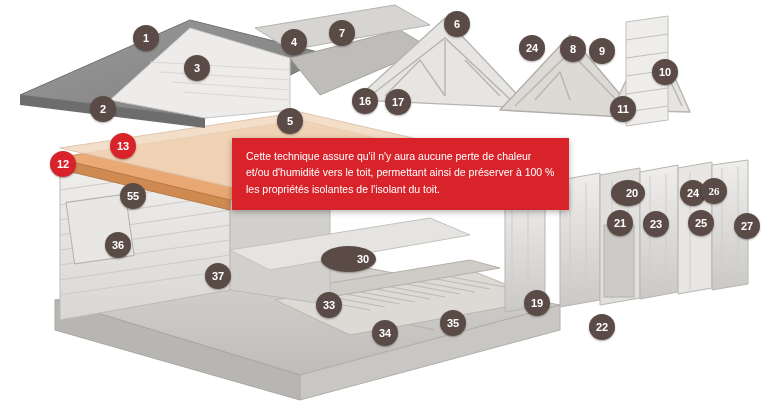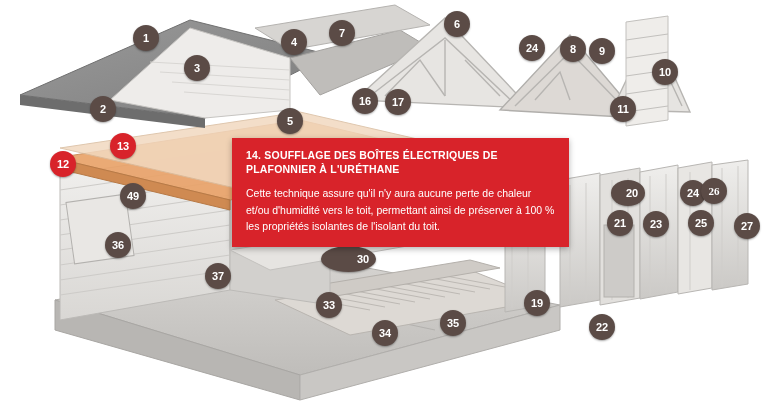--- a/index.html
+++ b/index.html
@@ -225,36 +225,35 @@
       <div class="pin" style="left: 184px; top: 55px;">3</div>
       <div class="pin" style="left: 652px; top: 59px;">10</div>
       <div class="pin" style="left: 90px; top: 96px;">2</div>
       <div class="pin" style="left: 277px; top: 108px;">5</div>
       <div class="pin" style="left: 352px; top: 88px;">16</div>
       <div class="pin" style="left: 385px; top: 89px;">17</div>
       <div class="pin" style="left: 610px; top: 96px;">11</div>
       <div class="pin active" style="left: 110px; top: 133px;">13</div>
       <div class="pin active" style="left: 50px; top: 151px;">12</div>
       <div class="pin white" style="left: 300px; top: 140px;">15</div>
-      <div class="pin" style="left: 120px; top: 183px;">49</div>
+      <div class="pin" style="left: 120px; top: 183px;">55</div>
       <div class="pin" style="left: 611px; top: 180px; padding-left: 8px;">20</div>
       <div class="pin" style="left: 680px; top: 180px;">24</div>
       <div class="pin" style="left: 701px; top: 178px; font-family: Liberation Serif, serif;">26</div>
       <div class="pin" style="left: 607px; top: 210px;">21</div>
       <div class="pin" style="left: 643px; top: 211px;">23</div>
       <div class="pin" style="left: 688px; top: 210px;">25</div>
       <div class="pin" style="left: 734px; top: 213px;">27</div>
       <div class="pin" style="left: 105px; top: 232px;">36</div>
       <div class="pin" style="left: 321px; top: 246px; padding-left: 29px;">30</div>
       <div class="pin" style="left: 205px; top: 263px;">37</div>
       <div class="pin" style="left: 316px; top: 292px;">33</div>
       <div class="pin" style="left: 524px; top: 290px;">19</div>
       <div class="pin" style="left: 372px; top: 320px;">34</div>
       <div class="pin" style="left: 440px; top: 310px;">35</div>
       <div class="pin" style="left: 589px; top: 314px;">22</div>
     </div>
 
   <div id="callout">
-    <div class="title">14. SOUFFLAGE DES BOÎTES ÉLECTRIQUES DE PLAFONNIER À L'URÉTHANE</div>
     <div class="body">Cette technique assure qu'il n'y aura aucune perte de chaleur et/ou d'humidité vers le toit, permettant ainsi de préserver à 100 % les propriétés isolantes de l'isolant du toit.</div>
   </div>
 
 </div>
 
 </body></html>

